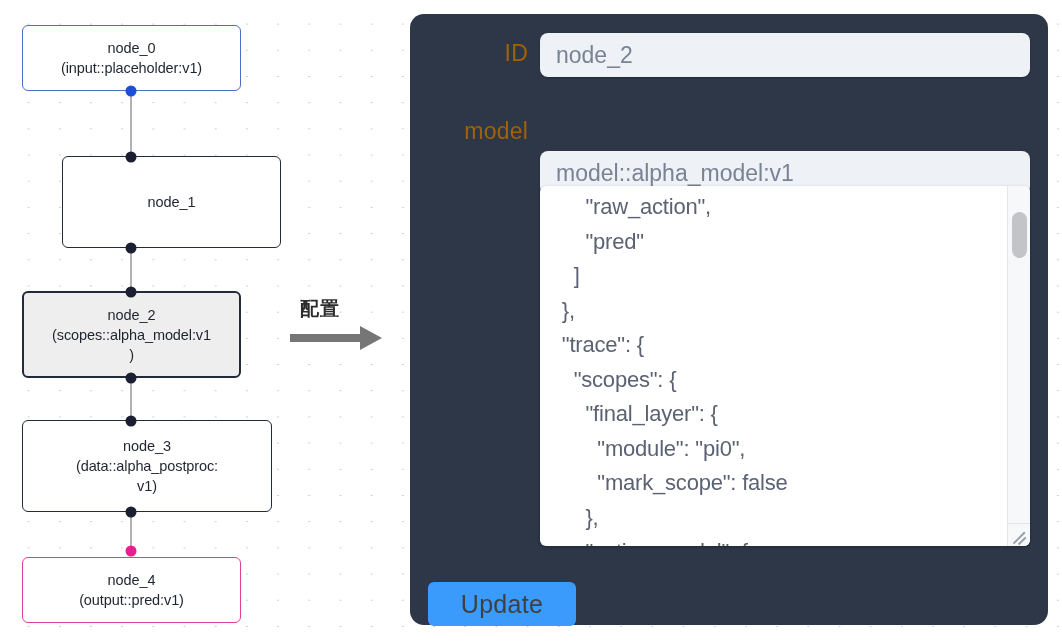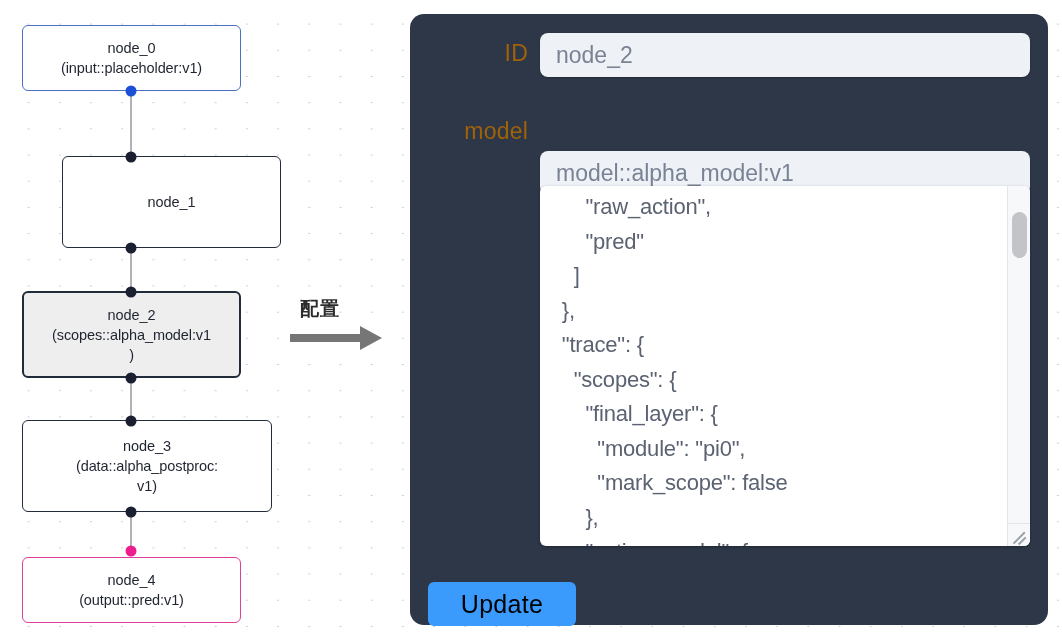--- a/index.html
+++ b/index.html
@@ -221,21 +221,21 @@
   
   .btn-update {
     position: absolute;
     left: 428px;
     top: 582px;
     width: 148px;
     height: 44px;
     background: #3a9bfd;
     border: none;
     border-radius: 6px;
-    color: #000000;
+    color: #404040;
     font-size: 25px;
     font-family: "Liberation Sans", sans-serif;
     letter-spacing: 0.3px;
     cursor: pointer;
     padding: 0;
   }
 </style>
 </head>
 <body>
 

